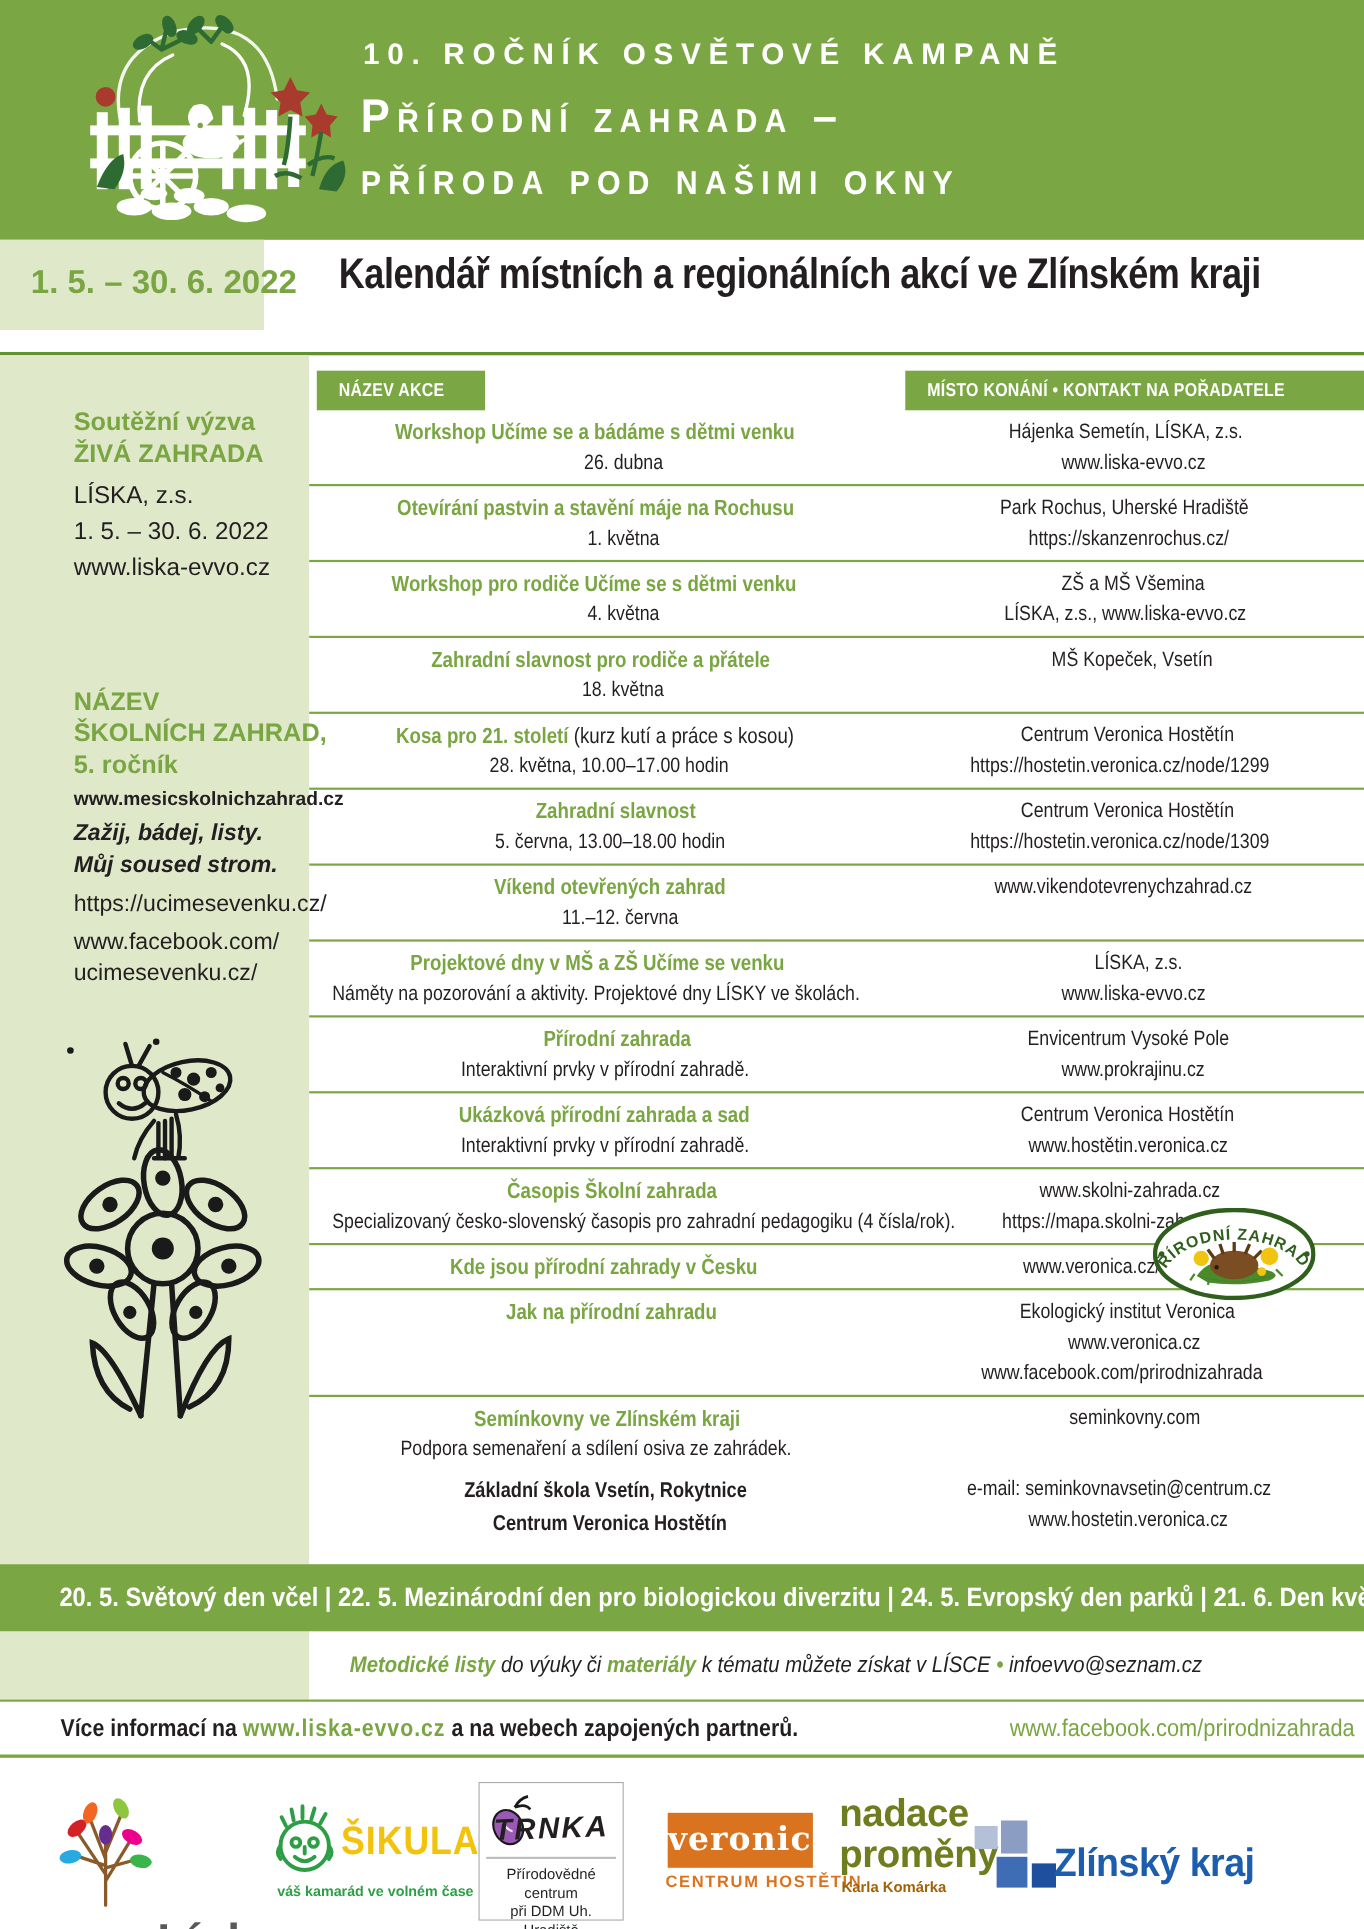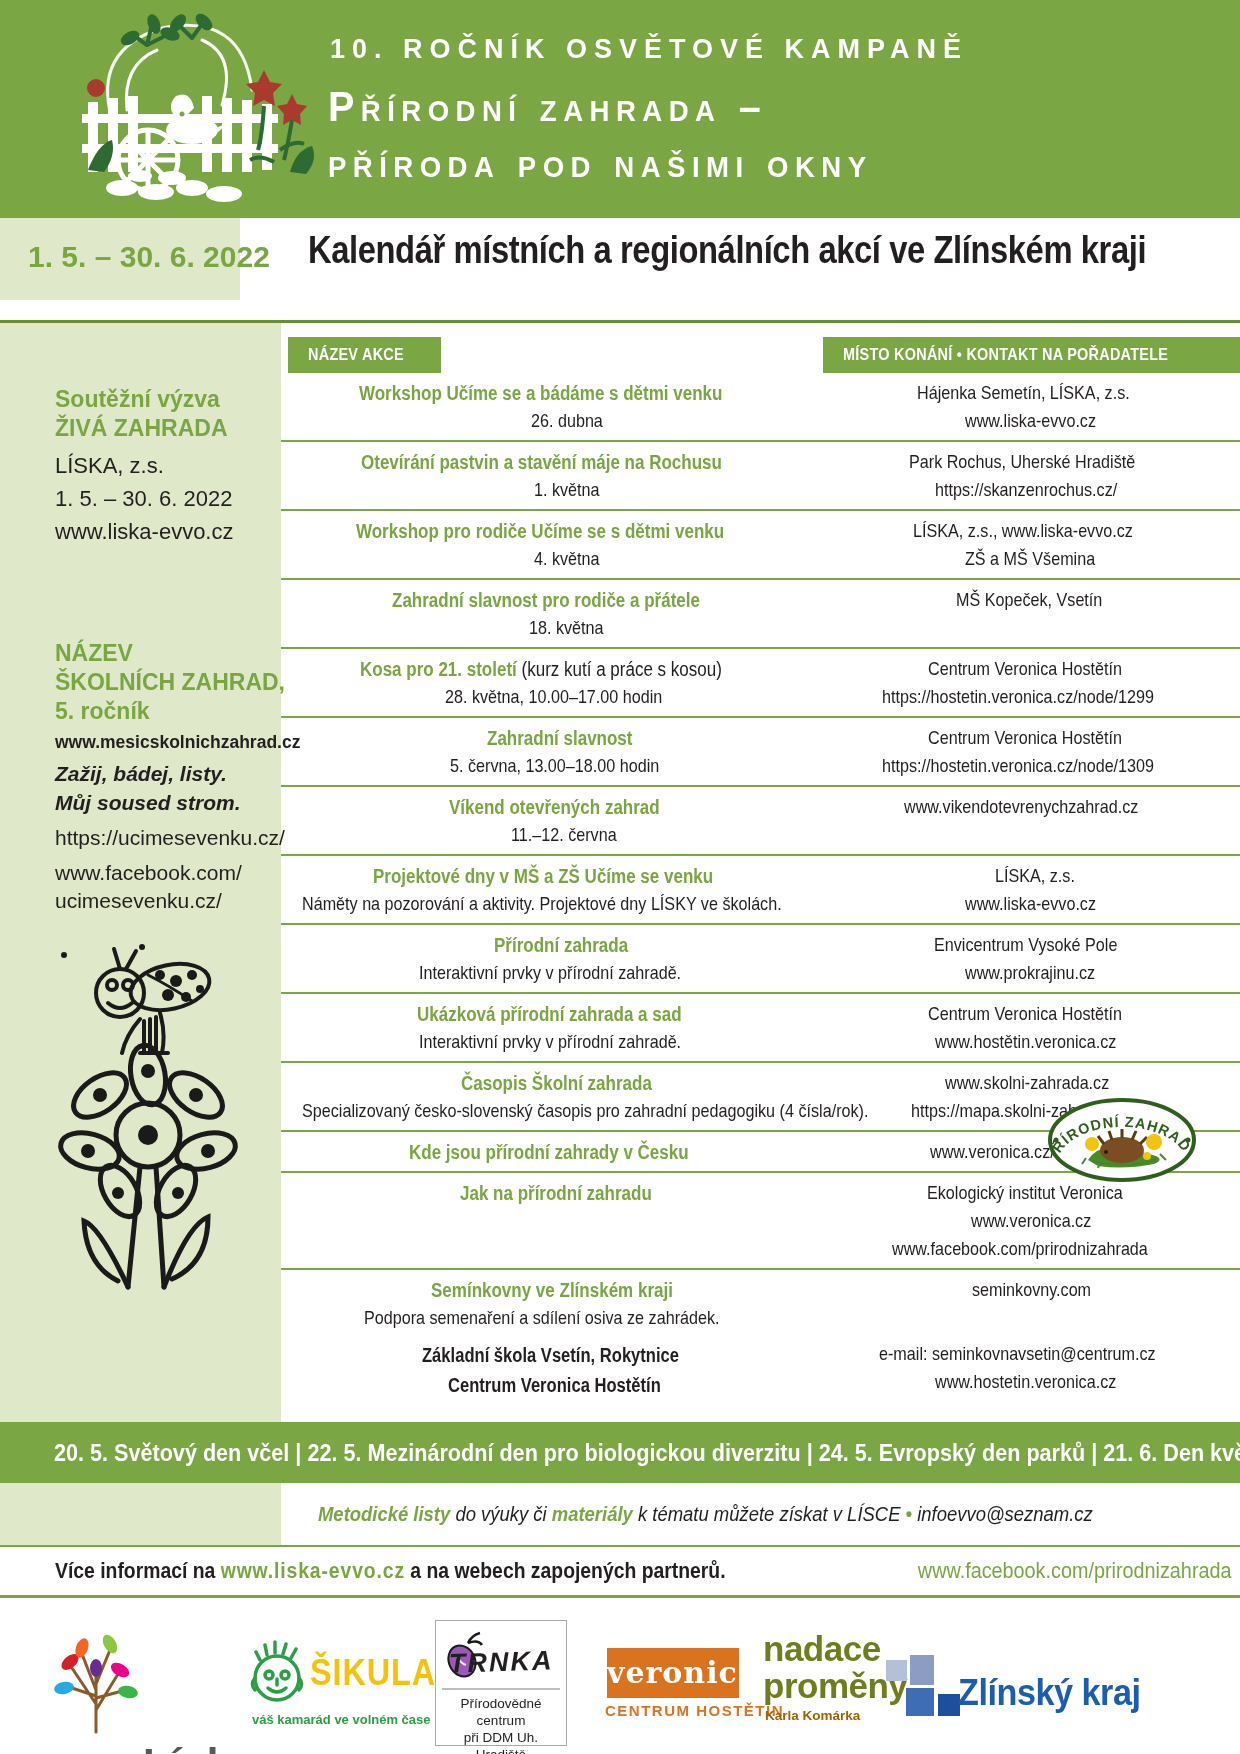--- a/index.html
+++ b/index.html
@@ -13,21 +13,21 @@
   .script-title{color:#fff;font-size:43px;font-weight:bold;font-variant:small-caps;letter-spacing:7px;white-space:nowrap;transform:scaleX(.92);transform-origin:0 50%;}
   .st1{left:328px;top:82px;} .st2{left:328px;top:138px;}
   
   .date-box{left:0;top:218px;width:240px;height:82px;background:#dfe8c9;}
   .date-text{left:28px;top:240px;color:#79a642;font-size:30px;font-weight:bold;white-space:nowrap;}
   .kal-title{left:308px;top:228px;font-size:39px;font-weight:bold;letter-spacing:-.5px;transform:scaleX(.84);transform-origin:0 0;white-space:nowrap;}
   .line-a{left:0;top:320px;width:1240px;height:3px;background:#61922f;}
   
   .sidebar-bg{left:0;top:323px;width:281px;height:1099px;background:#dfe8c9;}
   .sidebar-bg2{left:0;top:1483px;width:281px;height:62px;background:#dfe8c9;}
-  .sb{left:55px;white-space:nowrap;margin-top:16px;}
+  .sb{left:67px;white-space:nowrap;}
   .sb-green{color:#79a642;font-weight:bold;font-size:23px;}
   .sb-black{font-size:22px;}
   .sb-small{font-size:17.5px;font-weight:bold;}
   .sb-italic{font-size:21px;font-style:italic;font-weight:bold;}
   
   .table-wrap{left:281px;top:323px;width:959px;height:1339px;overflow:hidden;}
   .badges{position:relative;height:50px;}
   .badge{position:absolute;top:14px;height:36px;line-height:36px;background:#7aa743;color:#fff;
          font-weight:bold;font-size:17px;padding:0 20px;letter-spacing:.3px;white-space:nowrap;}
   .badge1{left:7px;} .badge2{left:542px;}
@@ -242,22 +242,22 @@
           <div class="r-line"><span class="cond">https://skanzenrochus.cz/</span></div>
         </div>
   </div>
 
   <div class="row">
     <div class="cell-left">
       <div class="row-title"><span class="cond"><span class="t-main">Workshop pro rodiče Učíme se s dětmi venku</span><span class="t-suffix"></span></span></div>
       <div class="row-sub"><span class="cond t-sub">4. května</span></div>
     </div>
     <div class="cell-right">
+          <div class="r-line"><span class="cond">ZŠ a MŠ Všemina</span></div>
           <div class="r-line"><span class="cond">LÍSKA, z.s., www.liska-evvo.cz</span></div>
-          <div class="r-line"><span class="cond">ZŠ a MŠ Všemina</span></div>
         </div>
   </div>
 
   <div class="row">
     <div class="cell-left">
       <div class="row-title"><span class="cond"><span class="t-main">Zahradní slavnost pro rodiče a přátele</span><span class="t-suffix"></span></span></div>
       <div class="row-sub"><span class="cond t-sub">18. května</span></div>
     </div>
     <div class="cell-right">
           <div class="r-line"><span class="cond">MŠ Kopeček, Vsetín</span></div>

